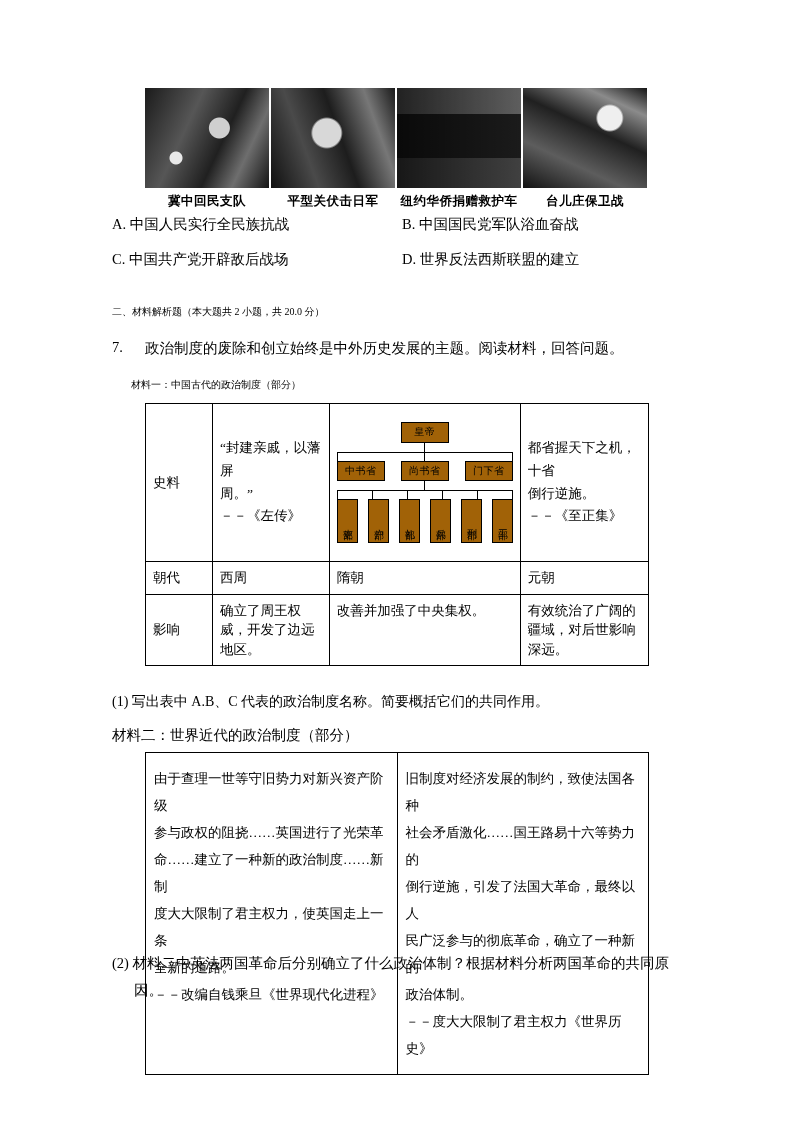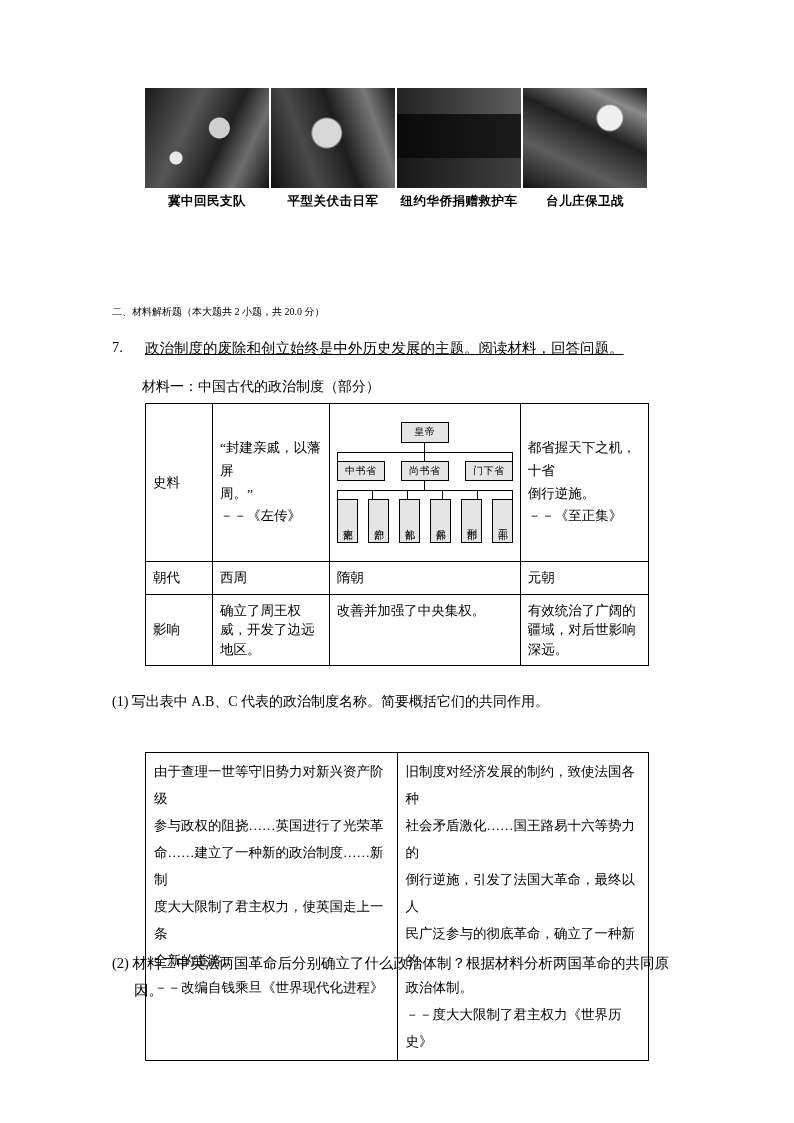--- a/index.html
+++ b/index.html
@@ -100,27 +100,27 @@
 
   
   .q7 {
     position: absolute;
     left: 112px;
     top: 339px;
     width: 580px;
     font-size: 14.5px;
   }
   .q7-num { position: absolute; left: 0; top: 0; }
-  .q7-text { margin-left: 33px; text-decoration: underline; }
+  .q7-text { margin-left: 33px; }
 
   .mat1-title {
     position: absolute;
-    left: 142px;
+    left: 131px;
     top: 378px;
-    font-size: 14px;
+    font-size: 10px;
   }
 
   
   table.t1 {
     position: absolute;
     left: 145px;
     top: 403px;
     width: 504px;
     border-collapse: collapse;
     font-size: 13.5px;
@@ -141,21 +141,21 @@
     width: 176px;
     margin: 2px auto;
     position: relative;
   }
   .org .box {
     border: 1px solid #000;
     font-size: 10px;
     font-family: "DejaVu Sans", sans-serif;
     text-align: center;
     padding: 2px 0;
-    background: #e5e5e5;
+    background: #a16207;
     letter-spacing: 0.5px;
   }
   .org .top { width: 46px; margin: 0 auto; }
   .org .vline { width: 1px; height: 9px; background: #000; margin: 0 auto; }
   .org .hline { height: 1px; background: #000; }
   .org .row2 { display: flex; justify-content: space-between; }
   .org .row2 .box { width: 46px; text-align: center; }
   .org .row3 { display: flex; justify-content: space-between; }
   .org .row3 .box {
     width: 19px;
@@ -191,21 +191,21 @@
   table.t2 {
     position: absolute;
     left: 145px;
     top: 752px;
     width: 504px;
     border-collapse: collapse;
     font-size: 13.5px;
   }
   table.t2 td {
     border: 1px solid #000;
-    padding: 5px 8px;
+    padding: 12px 8px;
     vertical-align: top;
     line-height: 2.0;
     width: 50%;
   }
   .src-line { display: block; }
 
   
   .sub2 {
     position: absolute;
     left: 112px;
@@ -227,20 +227,42 @@
     <div class="img-cell ph3"></div>
     <div class="img-cell ph4"></div>
   </div>
   <div class="img-captions">
     <div class="cap">冀中回民支队</div>
     <div class="cap">平型关伏击日军</div>
     <div class="cap">纽约华侨捐赠救护车</div>
     <div class="cap">台儿庄保卫战</div>
   </div>
 
+  <div class="choices">
+    <div class="choice-row">
+      <div>
+        <span class="choice-label">A.</span>
+        <span>中国人民实行全民族抗战</span>
+      </div>
+      <div>
+        <span class="choice-label">B.</span>
+        <span>中国国民党军队浴血奋战</span>
+      </div>
+    </div>
+    <div class="choice-row">
+      <div>
+        <span class="choice-label">C.</span>
+        <span>中国共产党开辟敌后战场</span>
+      </div>
+      <div>
+        <span class="choice-label">D.</span>
+        <span>世界反法西斯联盟的建立</span>
+      </div>
+    </div>
+  </div>
 
   <div class="section-head">二、材料解析题（本大题共 2 小题，共 20.0 分）</div>
 
   <div class="q7">
     <span class="q7-num">7.</span>
     <div class="q7-text">政治制度的废除和创立始终是中外历史发展的主题。阅读材料，回答问题。</div>
   </div>
 
   <div class="mat1-title">材料一：中国古代的政治制度（部分）</div>
 
@@ -308,20 +330,21 @@
       <td class="lab">影响</td>
       <td>确立了周王权威，开发了边远地区。</td>
       <td>改善并加强了中央集权。</td>
       <td>有效统治了广阔的疆域，对后世影响深远。</td>
     </tr>
   </tbody>
     </table>
 
   <div class="sub1">(1) 写出表中 A.B、C 代表的政治制度名称。简要概括它们的共同作用。</div>
 
+  <div class="mat2-title">材料二：世界近代的政治制度（部分）</div>
 
   <table class="t2">
     <tbody>
         <tr>
       <td>
         <span class="src-line">由于查理一世等守旧势力对新兴资产阶级</span>
         <span class="src-line">参与政权的阻挠……英国进行了光荣革</span>
         <span class="src-line">命……建立了一种新的政治制度……新制</span>
         <span class="src-line">度大大限制了君主权力，使英国走上一条</span>
         <span class="src-line">全新的道路。</span>

